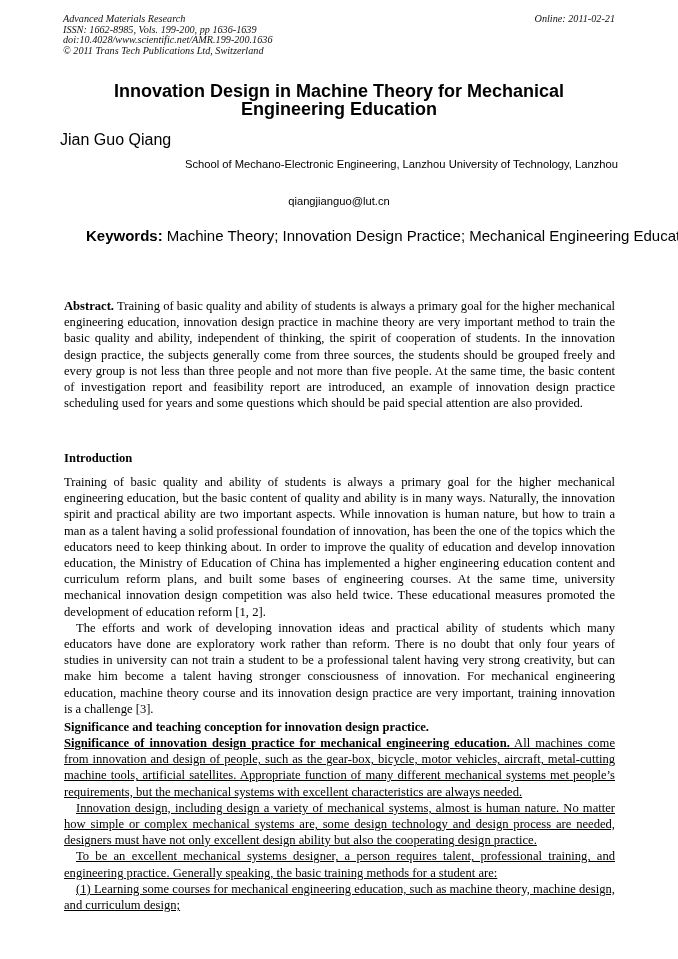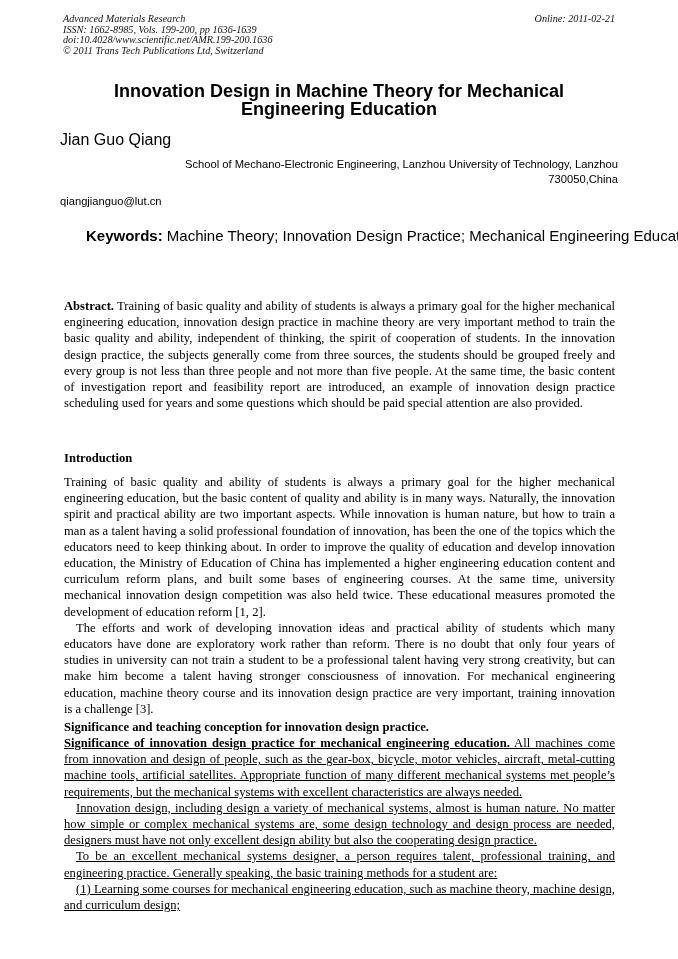--- a/index.html
+++ b/index.html
@@ -28,21 +28,21 @@
       font-family: "Liberation Sans", sans-serif;
       font-size: 16px; line-height: 18px;
     }
     .affil {
       position: absolute; left: 60px; width: 558px; top: 157px;
       text-align: right; font-family: "Liberation Sans", sans-serif;
       font-size: 11.2px; line-height: 15px;
     }
     .email {
       position: absolute; left: 60px; width: 558px; top: 194px;
-      font-family: "Liberation Sans", sans-serif;
+      text-align: center; font-family: "Liberation Sans", sans-serif;
       font-size: 11.2px; line-height: 14px;
     }
     .keywords {
       position: absolute; left: 64px; width: 552px; top: 229px;
       font-family: "Liberation Sans", sans-serif; font-size: 15px; line-height: 14px;
       white-space: nowrap;
       margin-left: 22px;
     }
     .keywords b { font-weight: bold; }
 
@@ -76,21 +76,20 @@
 
   <div class="title">
     <div>Innovation Design in Machine Theory for Mechanical</div>
     <div>Engineering Education</div>
   </div>
 
   <div class="author">Jian Guo Qiang</div>
 
   <div class="affil">
     <div>School of Mechano-Electronic Engineering, Lanzhou University of Technology, Lanzhou</div>
-    <div>730050,China</div>
   </div>
 
   <div class="email">qiangjianguo@lut.cn</div>
 
   <div class="keywords">
     <b>Keywords:</b><span> Machine Theory; Innovation Design Practice; Mechanical Engineering Education</span>
   </div>
 
   <div class="body-block abstract">
     <p><span class="bold">Abstract.</span><span> Training of basic quality and ability of students is always a primary goal for the higher mechanical engineering education, innovation design practice in machine theory are very important method to train the basic quality and ability, independent of thinking, the spirit of cooperation of students. In the innovation design practice, the subjects generally come from three sources, the students should be grouped freely and every group is not less than three people and not more than five people. At the same time, the basic content of investigation report and feasibility report are introduced, an example of innovation design practice scheduling used for years and some questions which should be paid special attention are also provided.</span></p>

